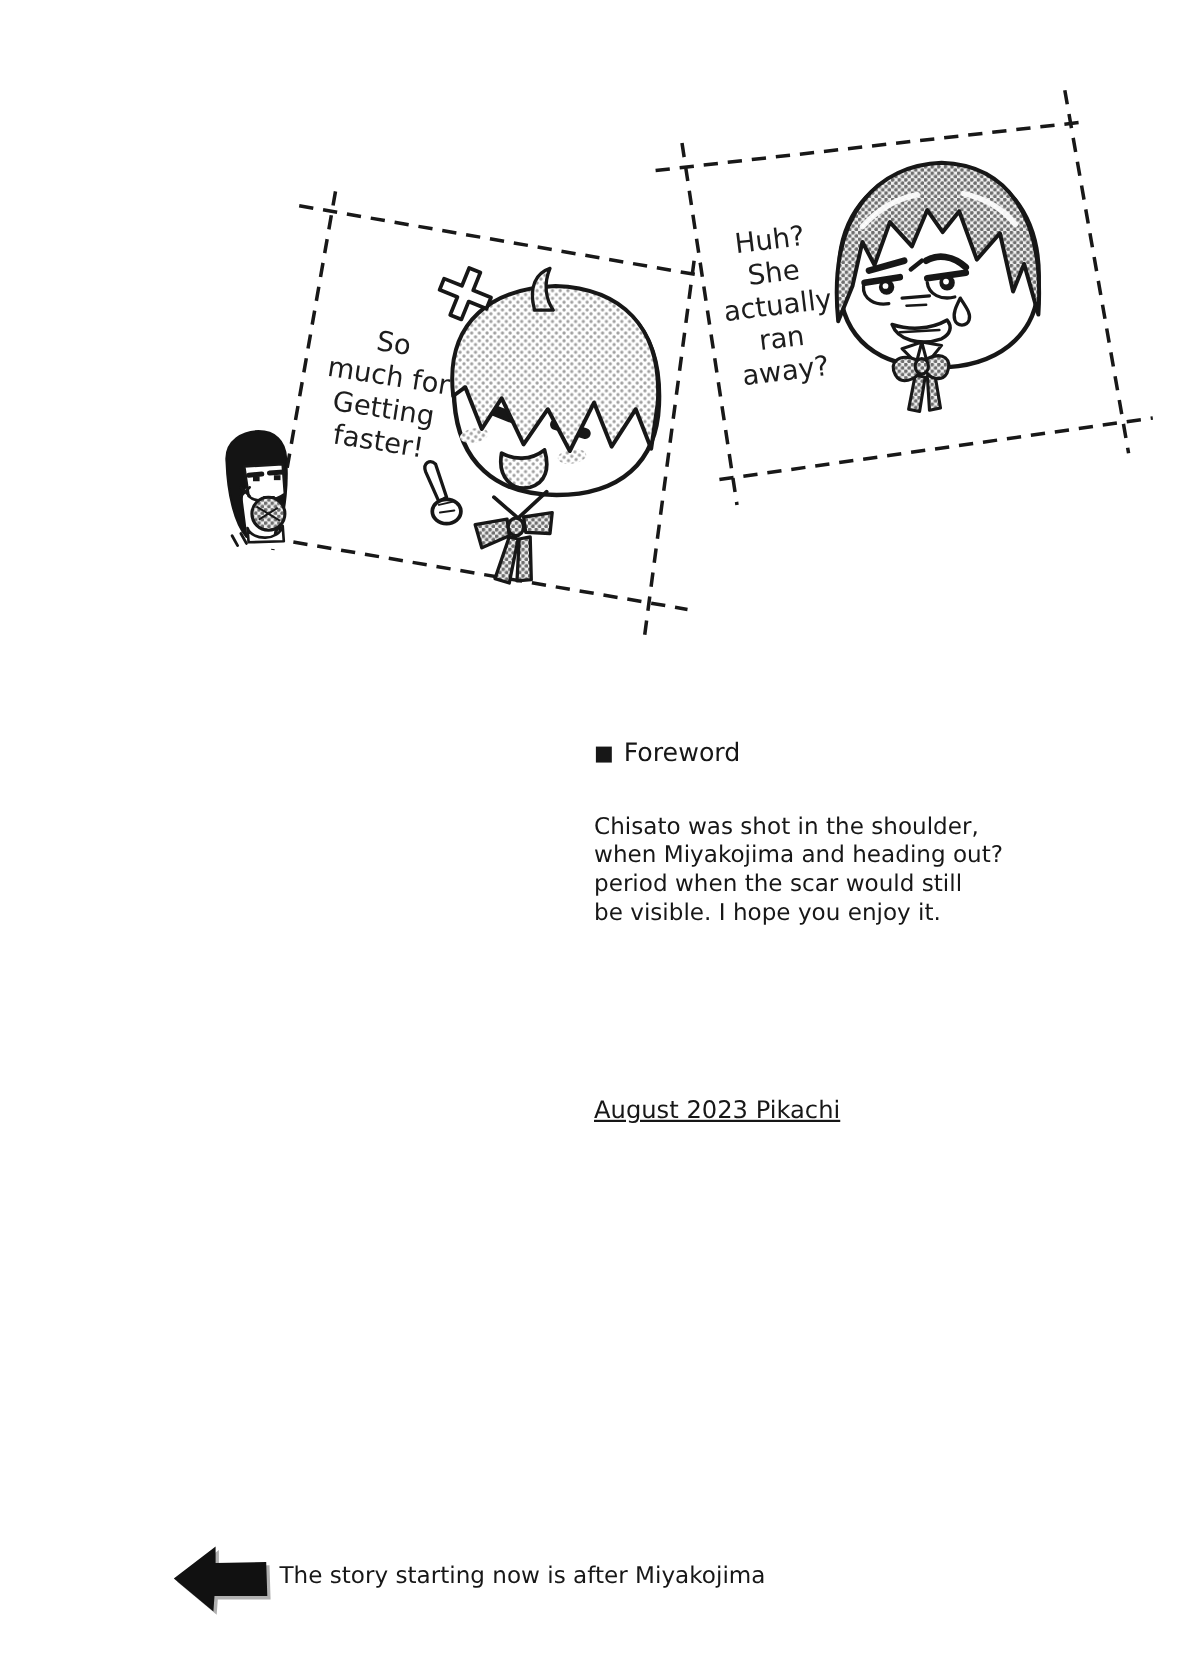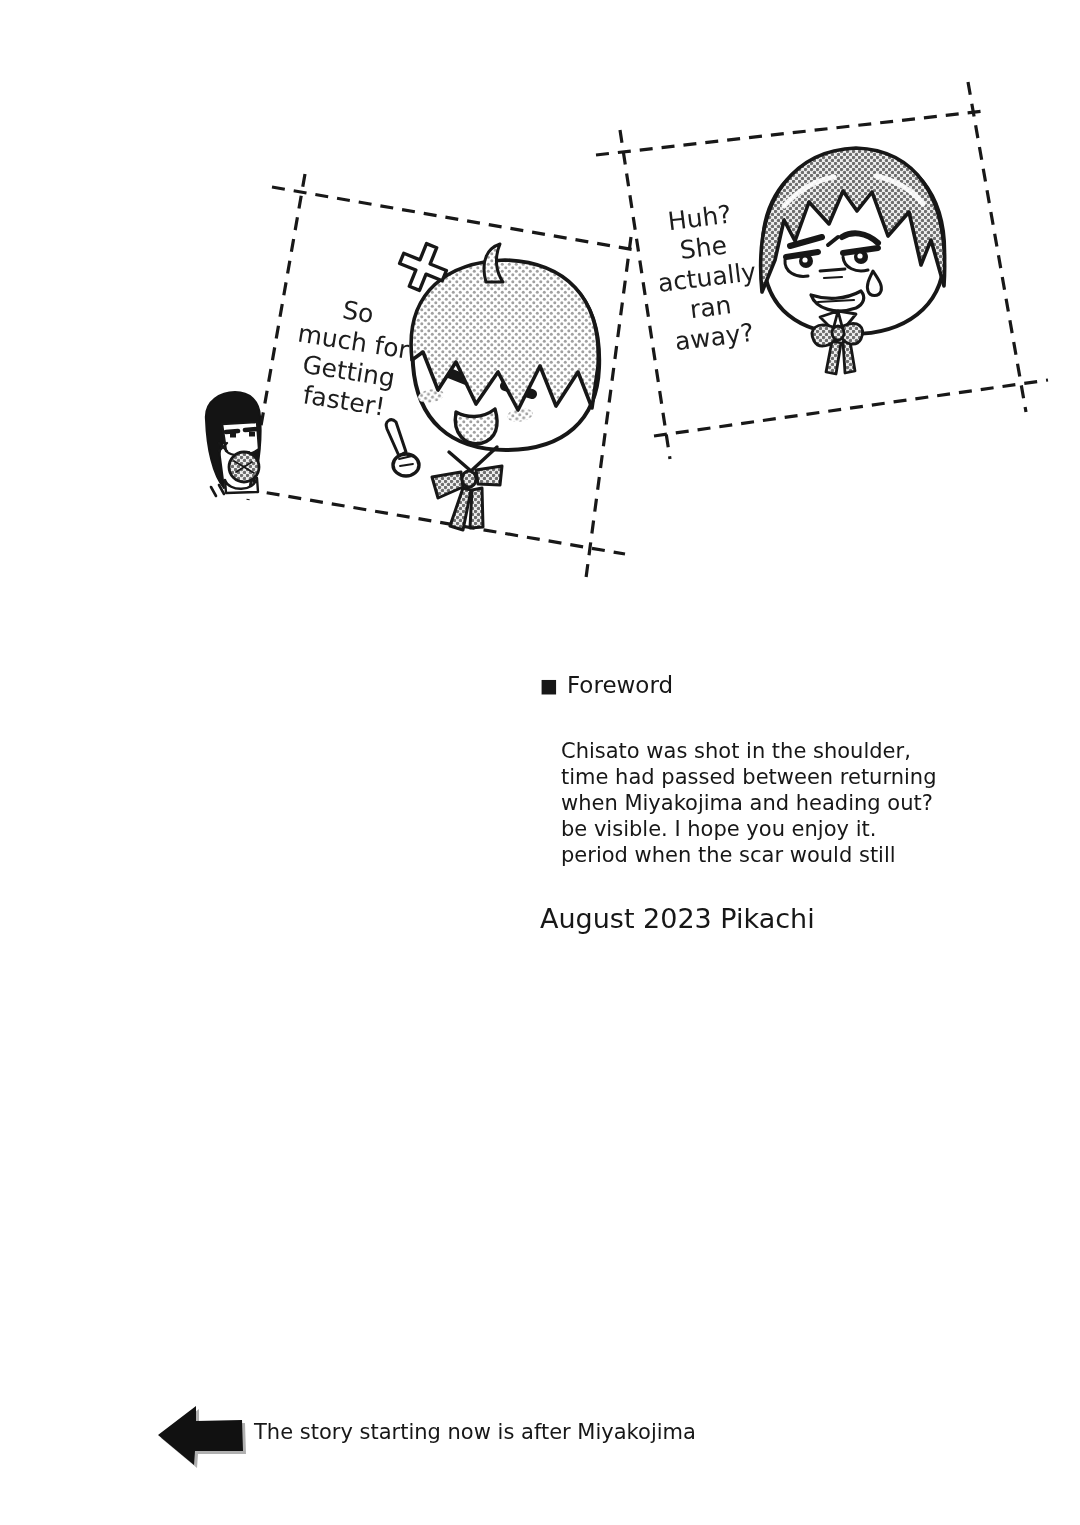--- a/index.html
+++ b/index.html
@@ -27,24 +27,24 @@
     text-align:center;
   }
   .fw-heading{
     position:absolute;left:540px;top:672px;
     display:flex;align-items:center;gap:9px;
     font-size:23px;
   }
   .fw-bullet{font-size:19px;line-height:1;}
   .fw-body{
     position:absolute;left:540px;top:738px;
-    font-size:21px;line-height:26px;margin-left:21px;
+    font-size:21px;line-height:26px;
   }
   .fw-line{display:block;white-space:pre;}
-  .fw-sig{position:absolute;left:540px;top:903px;font-size:27px;}
+  .fw-sig{position:absolute;left:540px;top:997px;font-size:22px;text-decoration:underline;}
   .footer-arrow{position:absolute;left:153px;top:1399px;}
   .footer-text{position:absolute;left:254px;top:1420px;font-size:21px;}
 </style>
 </head>
 <body>
 
 <div class="page">
 
   <svg class="art" width="1080" height="660" viewBox="0 0 1080 660">
     <defs>
@@ -178,24 +178,23 @@
     <span class="sline">away?</span>
   </div>
 
   <div class="fw-heading">
     <span class="fw-bullet">■</span>
     <span>Foreword</span>
   </div>
 
   <div class="fw-body">
     <span class="fw-line">Chisato was shot in the shoulder,</span>
-    <span class="fw-line">time had passed between returning</span>
     <span class="fw-line">when Miyakojima and heading out?</span>
+    <span class="fw-line">period when the scar would still</span>
     <span class="fw-line">be visible. I hope you enjoy it.</span>
-    <span class="fw-line">period when the scar would still</span>
   </div>
 
   <div class="fw-sig">August 2023 Pikachi</div>
 
   <svg class="footer-arrow" width="98" height="74" viewBox="0 0 98 74">
     <polygon points="8,39 46,10 46,25 92,24 93,55 45,55 44,69" fill="#9c9c9c" opacity="0.8"></polygon>
     <polygon points="5,36 43,7 43,22 89,21 90,52 42,52 41,66" fill="#111111"></polygon>
   </svg>
   <div class="footer-text">The story starting now is after Miyakojima</div>
 

